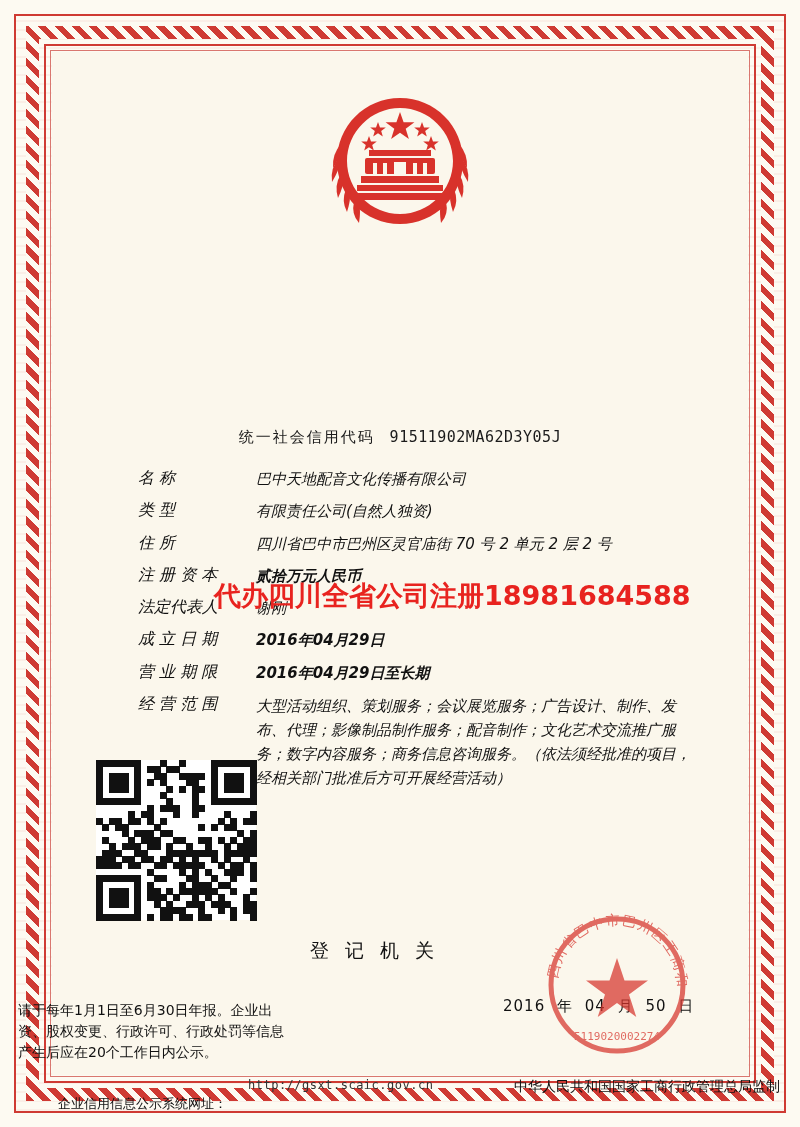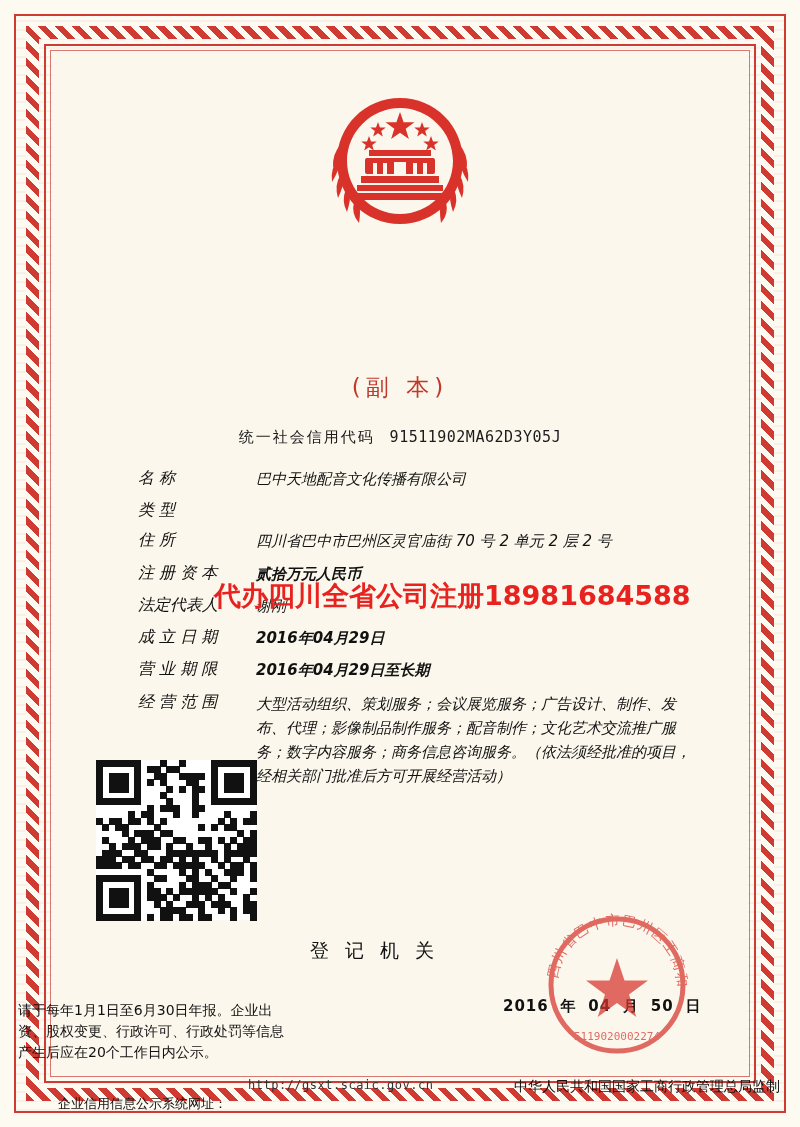--- a/index.html
+++ b/index.html
@@ -155,21 +155,21 @@
   }
   .reg-date {
     position: absolute;
     left: 500px;
     top: 997px;
     font-size: 15px;
     color: #111;
     font-family: "DejaVu Sans", "Liberation Sans", sans-serif;
     letter-spacing: 1px;
   }
-  .reg-date span { margin: 16px 3px; font-weight: bold; }
+  .reg-date span { margin: 16px 3px; }
 
   
   .seal {
     position: absolute;
     left: 532px;
     top: 900px;
     width: 170px;
     height: 170px;
     opacity: 0.72;
   }
@@ -271,36 +271,36 @@
 
         <polygon points="89,20 92.6,30.2 103.4,30.3 94.7,36.7 97.9,47 89,40.8 80.1,47 83.3,36.7 74.6,30.3 85.4,30.2"></polygon>
         <polygon points="111,30 113,35.5 118.8,35.6 114.2,39 115.8,44.5 111,41.2 106.2,44.5 107.8,39 103.2,35.6 109,35.5"></polygon>
         <polygon points="120,44 122,49.5 127.8,49.6 123.2,53 124.8,58.5 120,55.2 115.2,58.5 116.8,53 112.2,49.6 118,49.5"></polygon>
         <polygon points="67,30 69,35.5 74.8,35.6 70.2,39 71.8,44.5 67,41.2 62.2,44.5 63.8,39 59.2,35.6 65,35.5"></polygon>
         <polygon points="58,44 60,49.5 65.8,49.6 61.2,53 62.8,58.5 58,55.2 53.2,58.5 54.8,53 50.2,49.6 56,49.5"></polygon>
       </g>
     </svg>
   </div>
 
-  <div class="subtitle">(副 本)</div>
 
   <div class="credit-code">
     <span class="lbl">统一社会信用代码</span>
     <span class="val">91511902MA62D3Y05J</span>
   </div>
 
   <div class="fields">
 
     <div class="row">
       <div class="label">名 称</div>
       <div class="value">巴中天地配音文化传播有限公司</div>
     </div>
 
     <div class="row">
       <div class="label">类 型</div>
+      <div class="value">有限责任公司(自然人独资)</div>
     </div>
 
     <div class="row">
       <div class="label">住 所</div>
       <div class="value">四川省巴中市巴州区灵官庙街 70 号 2 单元 2 层 2 号</div>
     </div>
 
     <div class="row">
       <div class="label">注 册 资 本</div>
       <div class="value val-strong">贰拾万元人民币</div>

